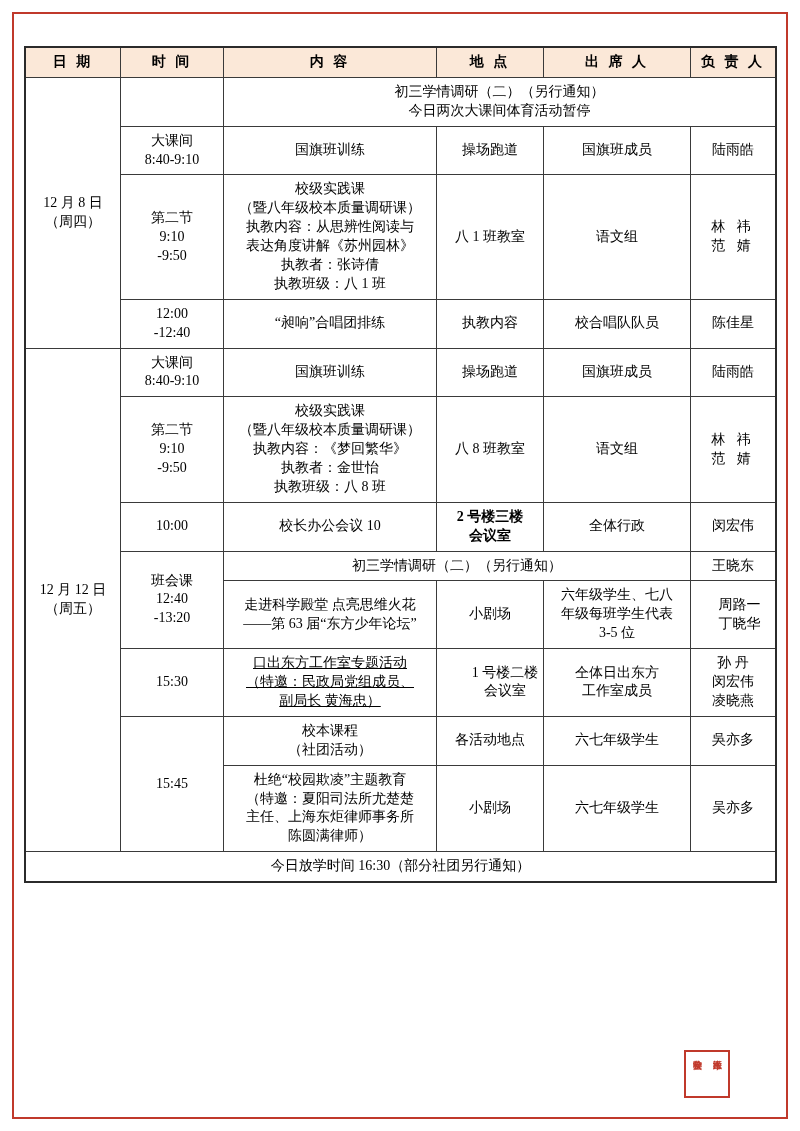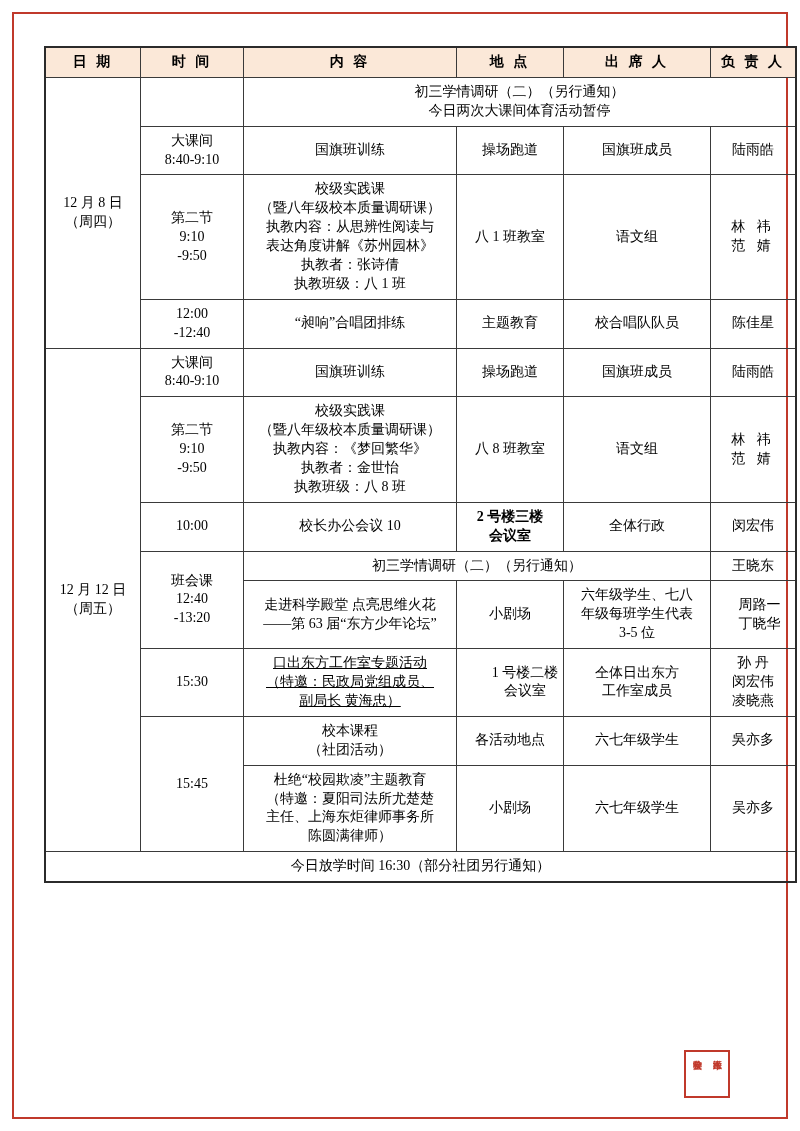--- a/index.html
+++ b/index.html
@@ -18,21 +18,21 @@
     position: absolute;
     left: 12px;
     top: 12px;
     width: 776px;
     height: 1107px;
     border: 2px solid #c0392b;
     box-sizing: border-box;
   }
   .sheet {
     position: absolute;
-    left: 44px;
+    left: 24px;
     top: 46px;
     width: 728px;
   }
   table.schedule {
     border-collapse: collapse;
     width: 728px;
     table-layout: fixed;
   }
   table.schedule td {
     border: 1px solid #3a3a3a;
@@ -153,21 +153,21 @@
         <td>八 1 班教室</td>
         <td>语文组</td>
         <td class="two-line-name" style="white-space:pre-line;">林  祎
 范  婧</td>
       </tr>
 
       <tr>
         <td class="time-cell" style="white-space:pre-line;">12:00
 -12:40</td>
         <td class="content-left" style="white-space:pre-line;">“昶响”合唱团排练</td>
-        <td>主题教育</td>
+        <td>执教内容</td>
         <td>校合唱队队员</td>
         <td>陈佳星</td>
       </tr>
 
       <tr>
         <td class="daycell" rowspan="8">
           <div>12 月 12 日</div>
           <div>（周五）</div>
         </td>
         <td class="time-cell" style="white-space:pre-line;">大课间

